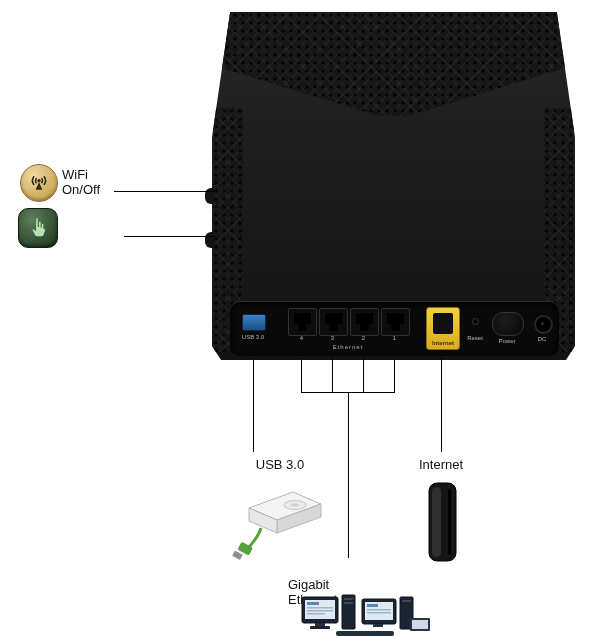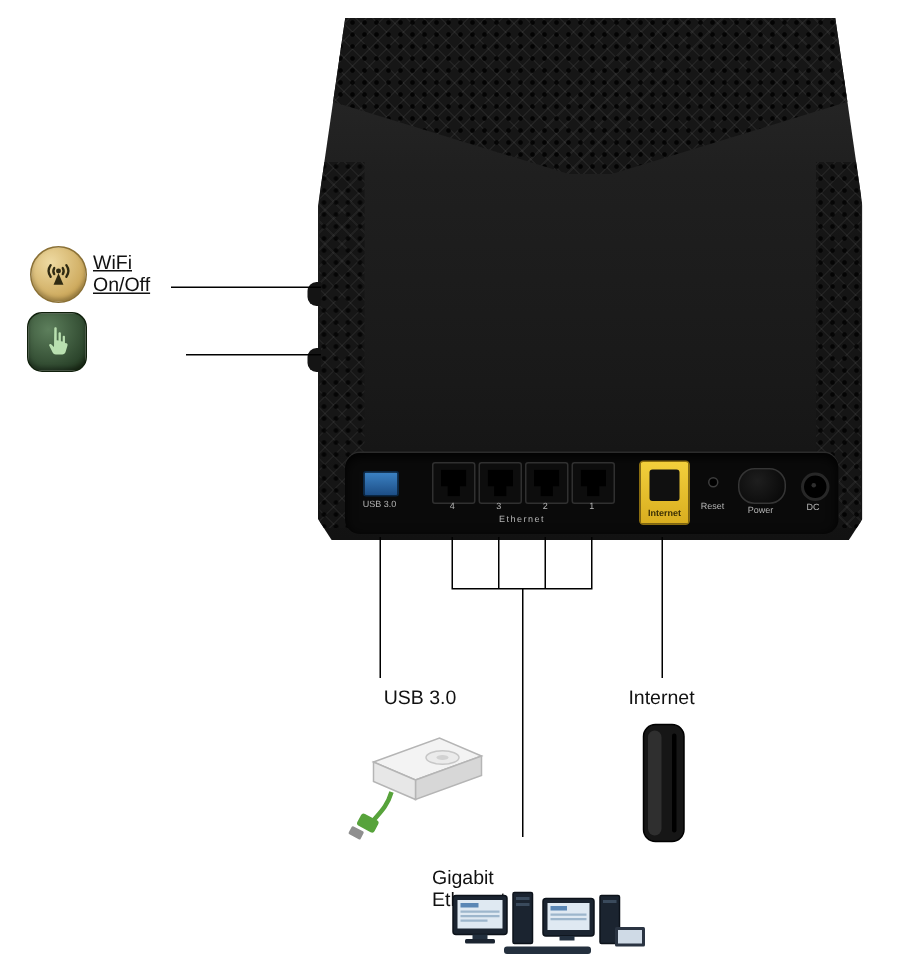--- a/index.html
+++ b/index.html
@@ -72,21 +72,21 @@
   
   .badge{position:absolute;display:flex;align-items:center;justify-content:center;}
   .wifi-badge{left:20px;top:164px;width:36px;height:36px;border-radius:50%;
     background:radial-gradient(circle at 35% 28%,#eedaa2,#cda95c 70%,#a8873c);
     border:1px solid #8a7035;box-shadow:inset 0 -2px 3px rgba(0,0,0,.25);}
   .wps-badge{left:18px;top:208px;width:38px;height:38px;border-radius:10px;
     background:radial-gradient(circle at 35% 28%,#5d7f5c,#2c452c 75%,#16260f);
     border:1px solid #10200c;box-shadow:inset 0 -2px 3px rgba(0,0,0,.35);}
   
   .clabel{position:absolute;font-size:13px;line-height:15px;color:#111;white-space:pre-line;}
-  .wifi-label{left:62px;top:167px;text-decoration:underline;}
+  .wifi-label{left:62px;top:167px;}
   .wps-label{left:62px;top:205px;}
   .usb-callout-label{left:220px;top:457px;width:120px;text-align:center;}
   .internet-callout-label{left:391px;top:457px;width:100px;text-align:center;}
   .gigabit-callout-label{left:288px;top:577px;width:120px;text-align:left;}
   .cl{position:absolute;background:#000;}
   .line-wifi{left:114px;top:191px;width:100px;height:1px;}
   .line-wps{left:124px;top:236px;width:90px;height:1px;}
   .line-usb{left:253px;top:358px;width:1px;height:94px;}
   .line-internet{left:441px;top:358px;width:1px;height:94px;}
   .br-v{top:358px;width:1px;height:34px;}

